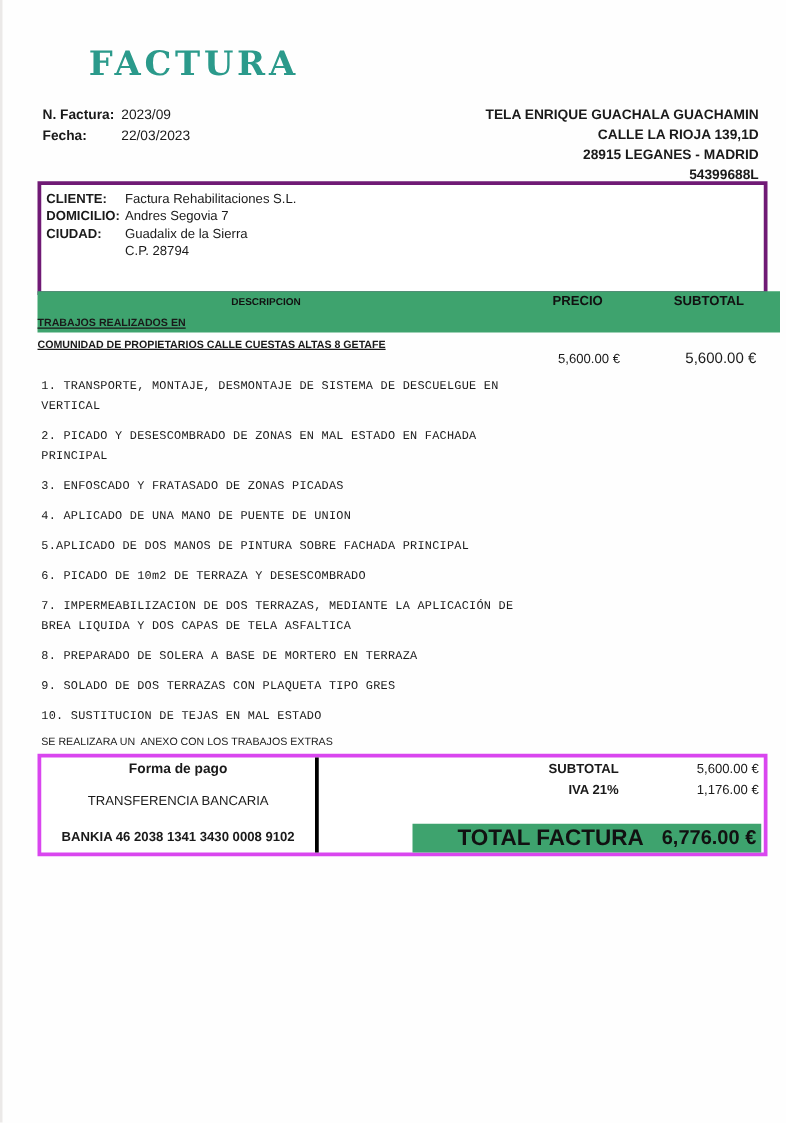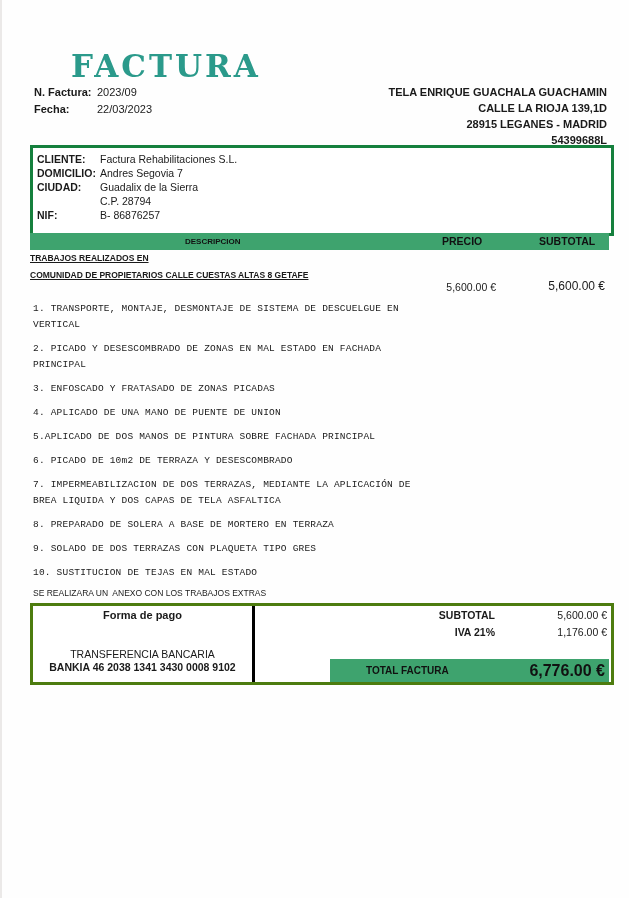--- a/index.html
+++ b/index.html
@@ -11,49 +11,50 @@
     position:relative;
     overflow:hidden;
   }
   .page{
     position:absolute;inset:0;
     background:#fefefe;
     border-left:2px solid #ebe9e8;
   }
   
   .title{
-    position:absolute;left:69px;top:48px;
+    position:absolute;left:69px;top:36px;
     font-family:"DejaVu Serif", serif;
-    font-weight:bold;font-size:31px;
+    font-weight:bold;font-size:27px;
     letter-spacing:3px;
     color:var(--teal);
   }
   
   .meta{position:absolute;left:32px;top:84px;font-size:11px;line-height:17px;}
   .meta-row{display:flex;}
   .meta-label{font-weight:bold;width:63px;}
   .meta-value{}
   
   .issuer{
     position:absolute;right:22px;top:84px;
     text-align:right;font-weight:bold;font-size:11px;line-height:16px;
   }
   
   .client-box{
     position:absolute;left:28px;top:145px;width:578px;height:81px;
-    border:3px solid #15803d;background:#fff;
+    border:3px solid #701a75;background:#fff;
     padding-top:4px;font-size:10.5px;line-height:14px;
   }
   .client-row{display:flex;}
   .client-label{font-weight:bold;width:63px;padding-left:4px;}
   .client-value{}
   
   .thead{
-    position:absolute;left:28px;top:233px;width:579px;height:17px;
+    position:absolute;left:28px;top:233px;width:579px;height:33px;
     background:var(--green);
+    padding-left:15px;
   }
   .thead span{position:absolute;top:0;line-height:17px;font-weight:bold;color:#111;}
   .th-desc{left:155px;font-size:8px;}
   .th-price{left:412px;font-size:10.5px;}
   .th-sub{left:509px;font-size:10.5px;}
   
   .work-head{
     position:absolute;left:28px;top:250px;width:392px;
     text-align:left;font-weight:bold;font-size:8.5px;line-height:17px;
   }
@@ -75,40 +76,40 @@
   }
   .item{white-space:pre-line;margin:0 0 8px 0;}
   
   .note{
     position:absolute;left:31px;top:588px;
     font-size:8.5px;white-space:pre;
   }
   
   .bottom-box{
     position:absolute;left:28px;top:603px;width:578px;height:76px;
-    border:3px solid #4d7c0f;background:#fff;
+    border:3px solid #d946ef;background:#fff;
   }
   .bottom-divider{
     position:absolute;left:219px;top:0;bottom:0;width:3px;background:#000;
   }
   .pay-cell{position:absolute;left:0;top:0;width:219px;height:100%;text-align:center;}
   .pay-title{font-weight:bold;font-size:11px;margin-top:3px;}
-  .pay-method{font-size:10.5px;margin-top:27px;}
-  .pay-account{font-weight:bold;font-size:10.5px;margin-top:1px;}
+  .pay-method{font-size:10.5px;margin-top:14px;}
+  .pay-account{font-weight:bold;font-size:10.5px;margin-top:17px;}
   .totals-cell{position:absolute;left:222px;top:0;right:0;height:100%;}
   .tot-label{position:absolute;right:116px;font-weight:bold;font-size:10.5px;}
   .tot-value{position:absolute;right:4px;font-size:10.5px;}
   .row1{top:3px;} .row2{top:20px;margin-left:36px;}
   .total-band{
     position:absolute;right:2px;bottom:0;width:279px;height:23px;
     background:var(--green);
   }
   .total-band .tb-label{
     position:absolute;left:36px;top:0;line-height:23px;
-    font-weight:bold;font-size:10px;color:#111;
+    font-weight:bold;font-size:18px;color:#111;
   }
   .total-band .tb-value{
     position:absolute;right:4px;top:0;line-height:23px;
     font-weight:bold;font-size:16px;color:#111;
   }
 </style>
 </head>
 <body>
 
 <div class="page">
@@ -142,24 +143,20 @@
       <span class="client-label">DOMICILIO:</span>
       <span class="client-value">Andres Segovia 7</span>
     </div>
     <div class="client-row">
       <span class="client-label">CIUDAD:</span>
       <span class="client-value">Guadalix de la Sierra</span>
     </div>
     <div class="client-row">
       <span class="client-label"></span>
       <span class="client-value">C.P. 28794</span>
-    </div>
-    <div class="client-row">
-      <span class="client-label">NIF:</span>
-      <span class="client-value">B- 86876257</span>
     </div>
   </div>
 
   <div class="thead">
     <span class="th-desc">DESCRIPCION</span>
     <span class="th-price">PRECIO</span>
     <span class="th-sub">SUBTOTAL</span>
   </div>
 
   <div class="work-head">

